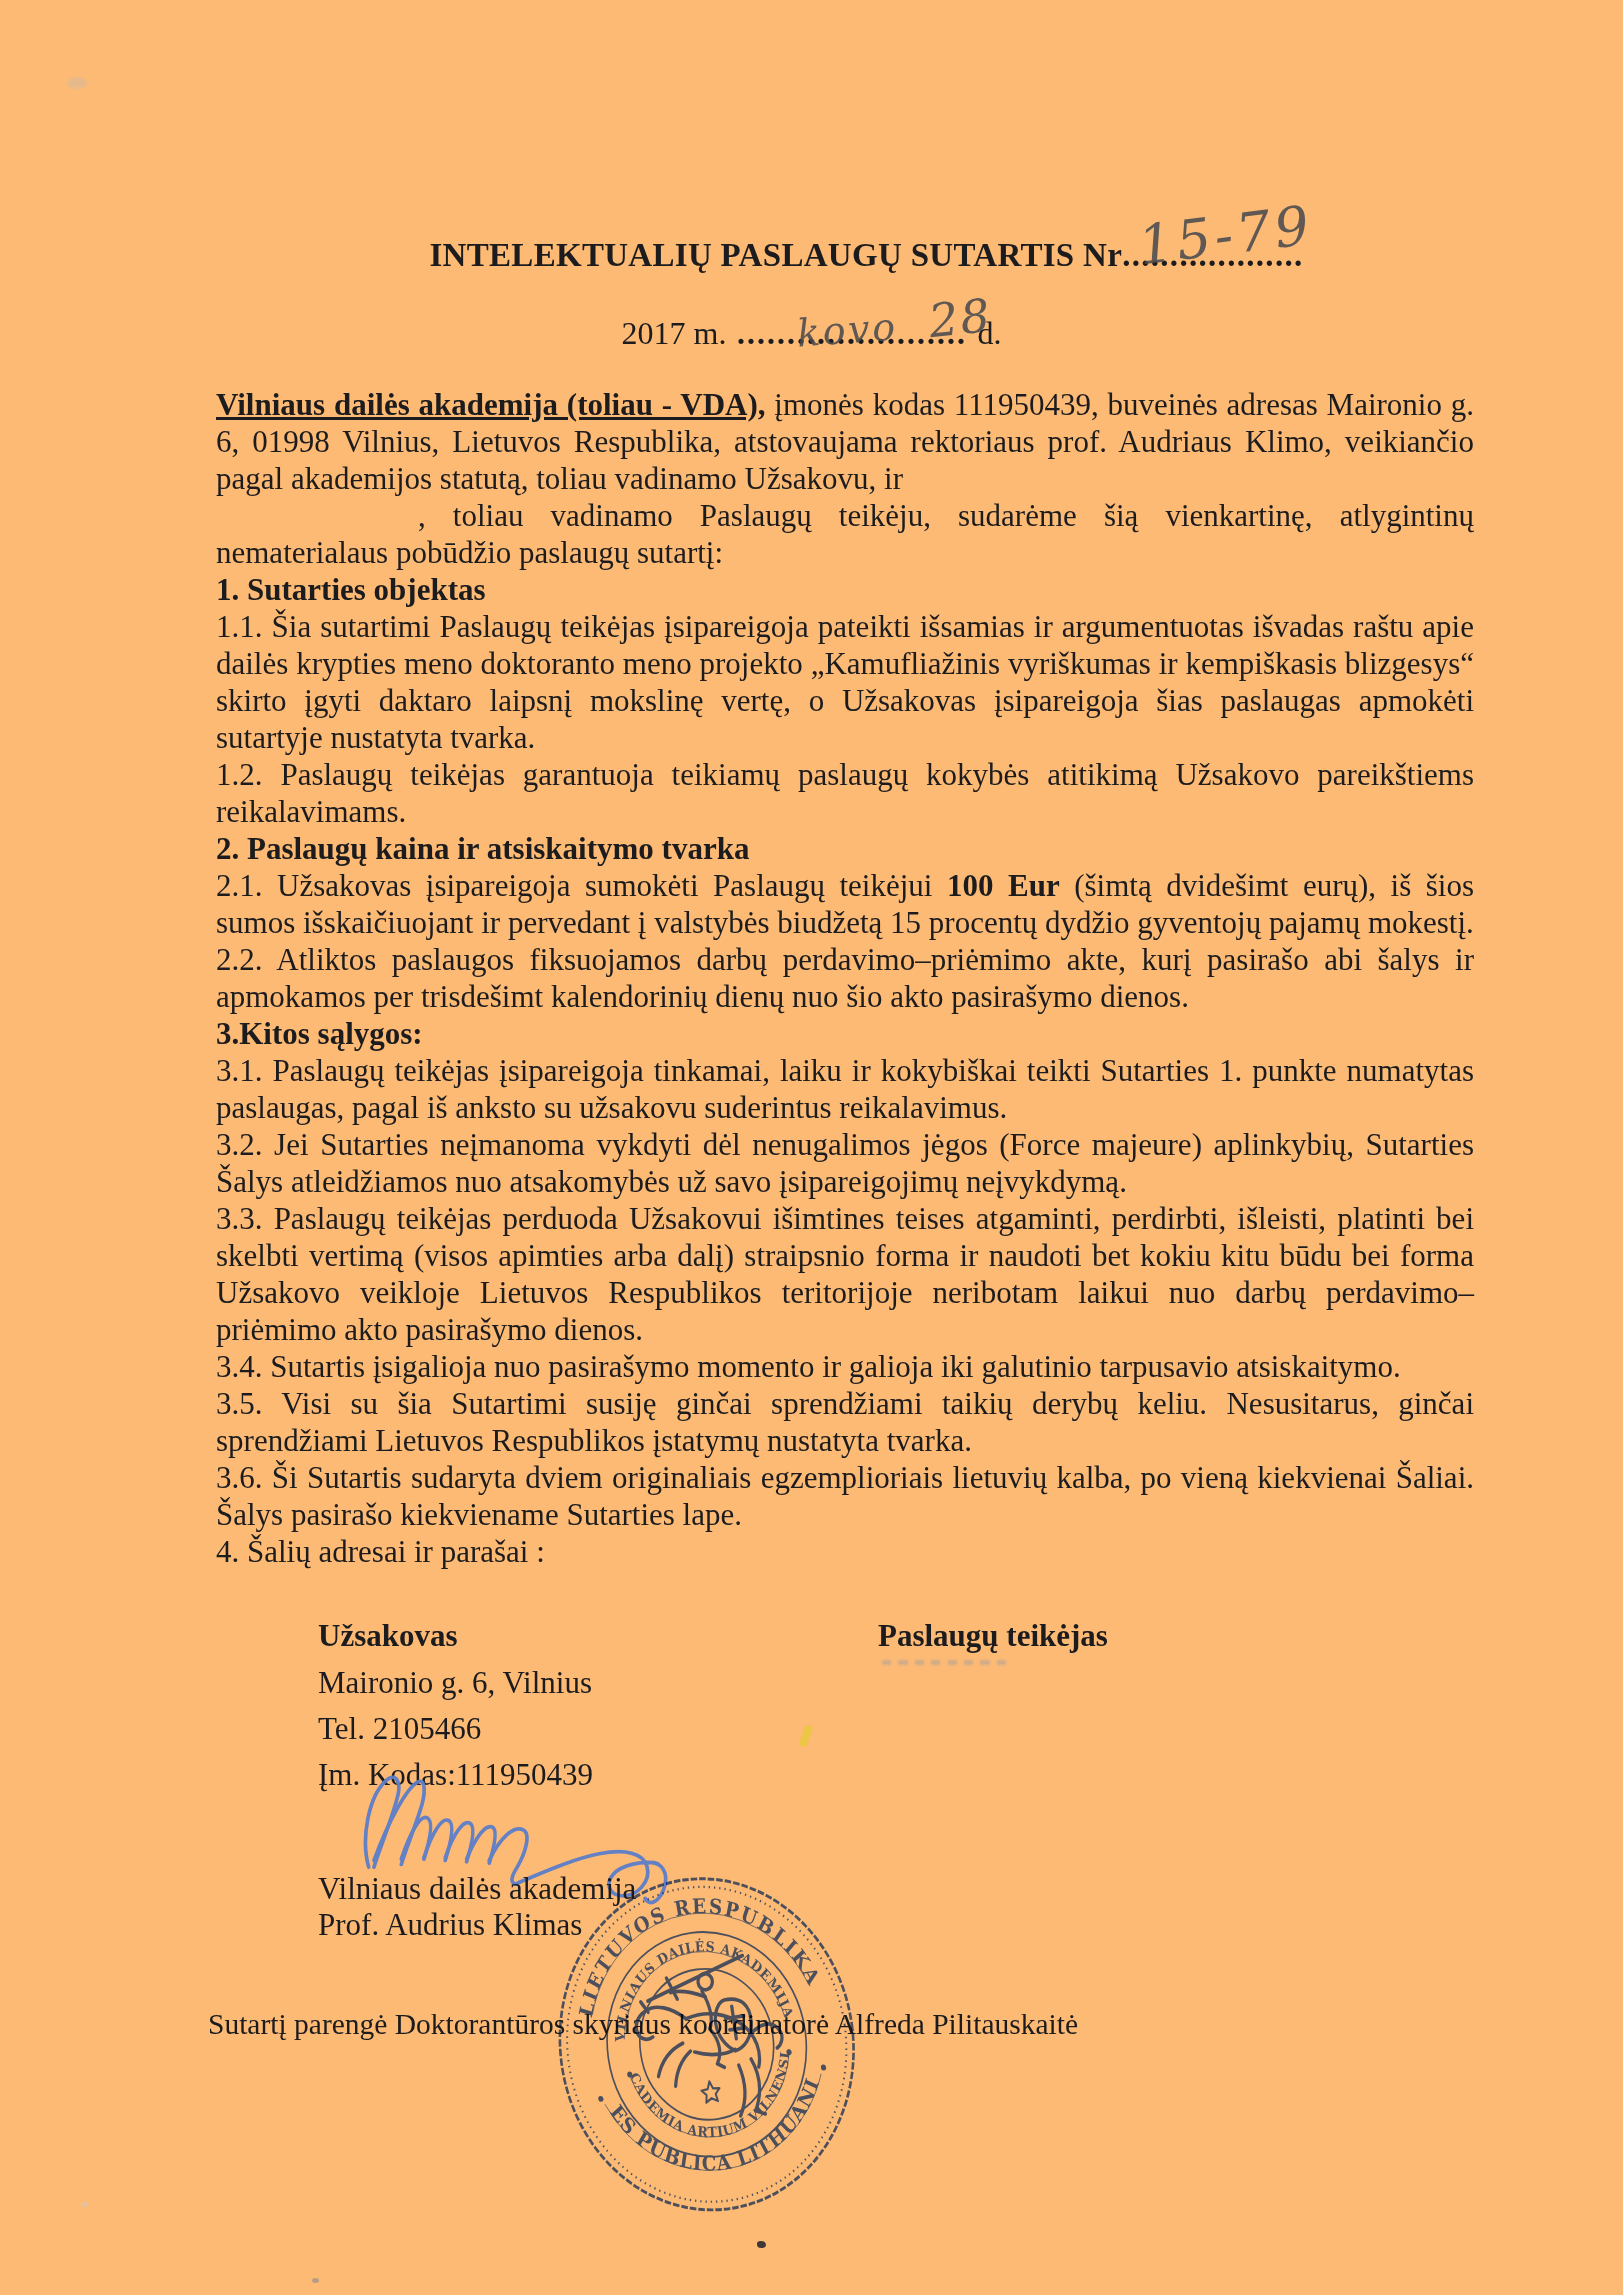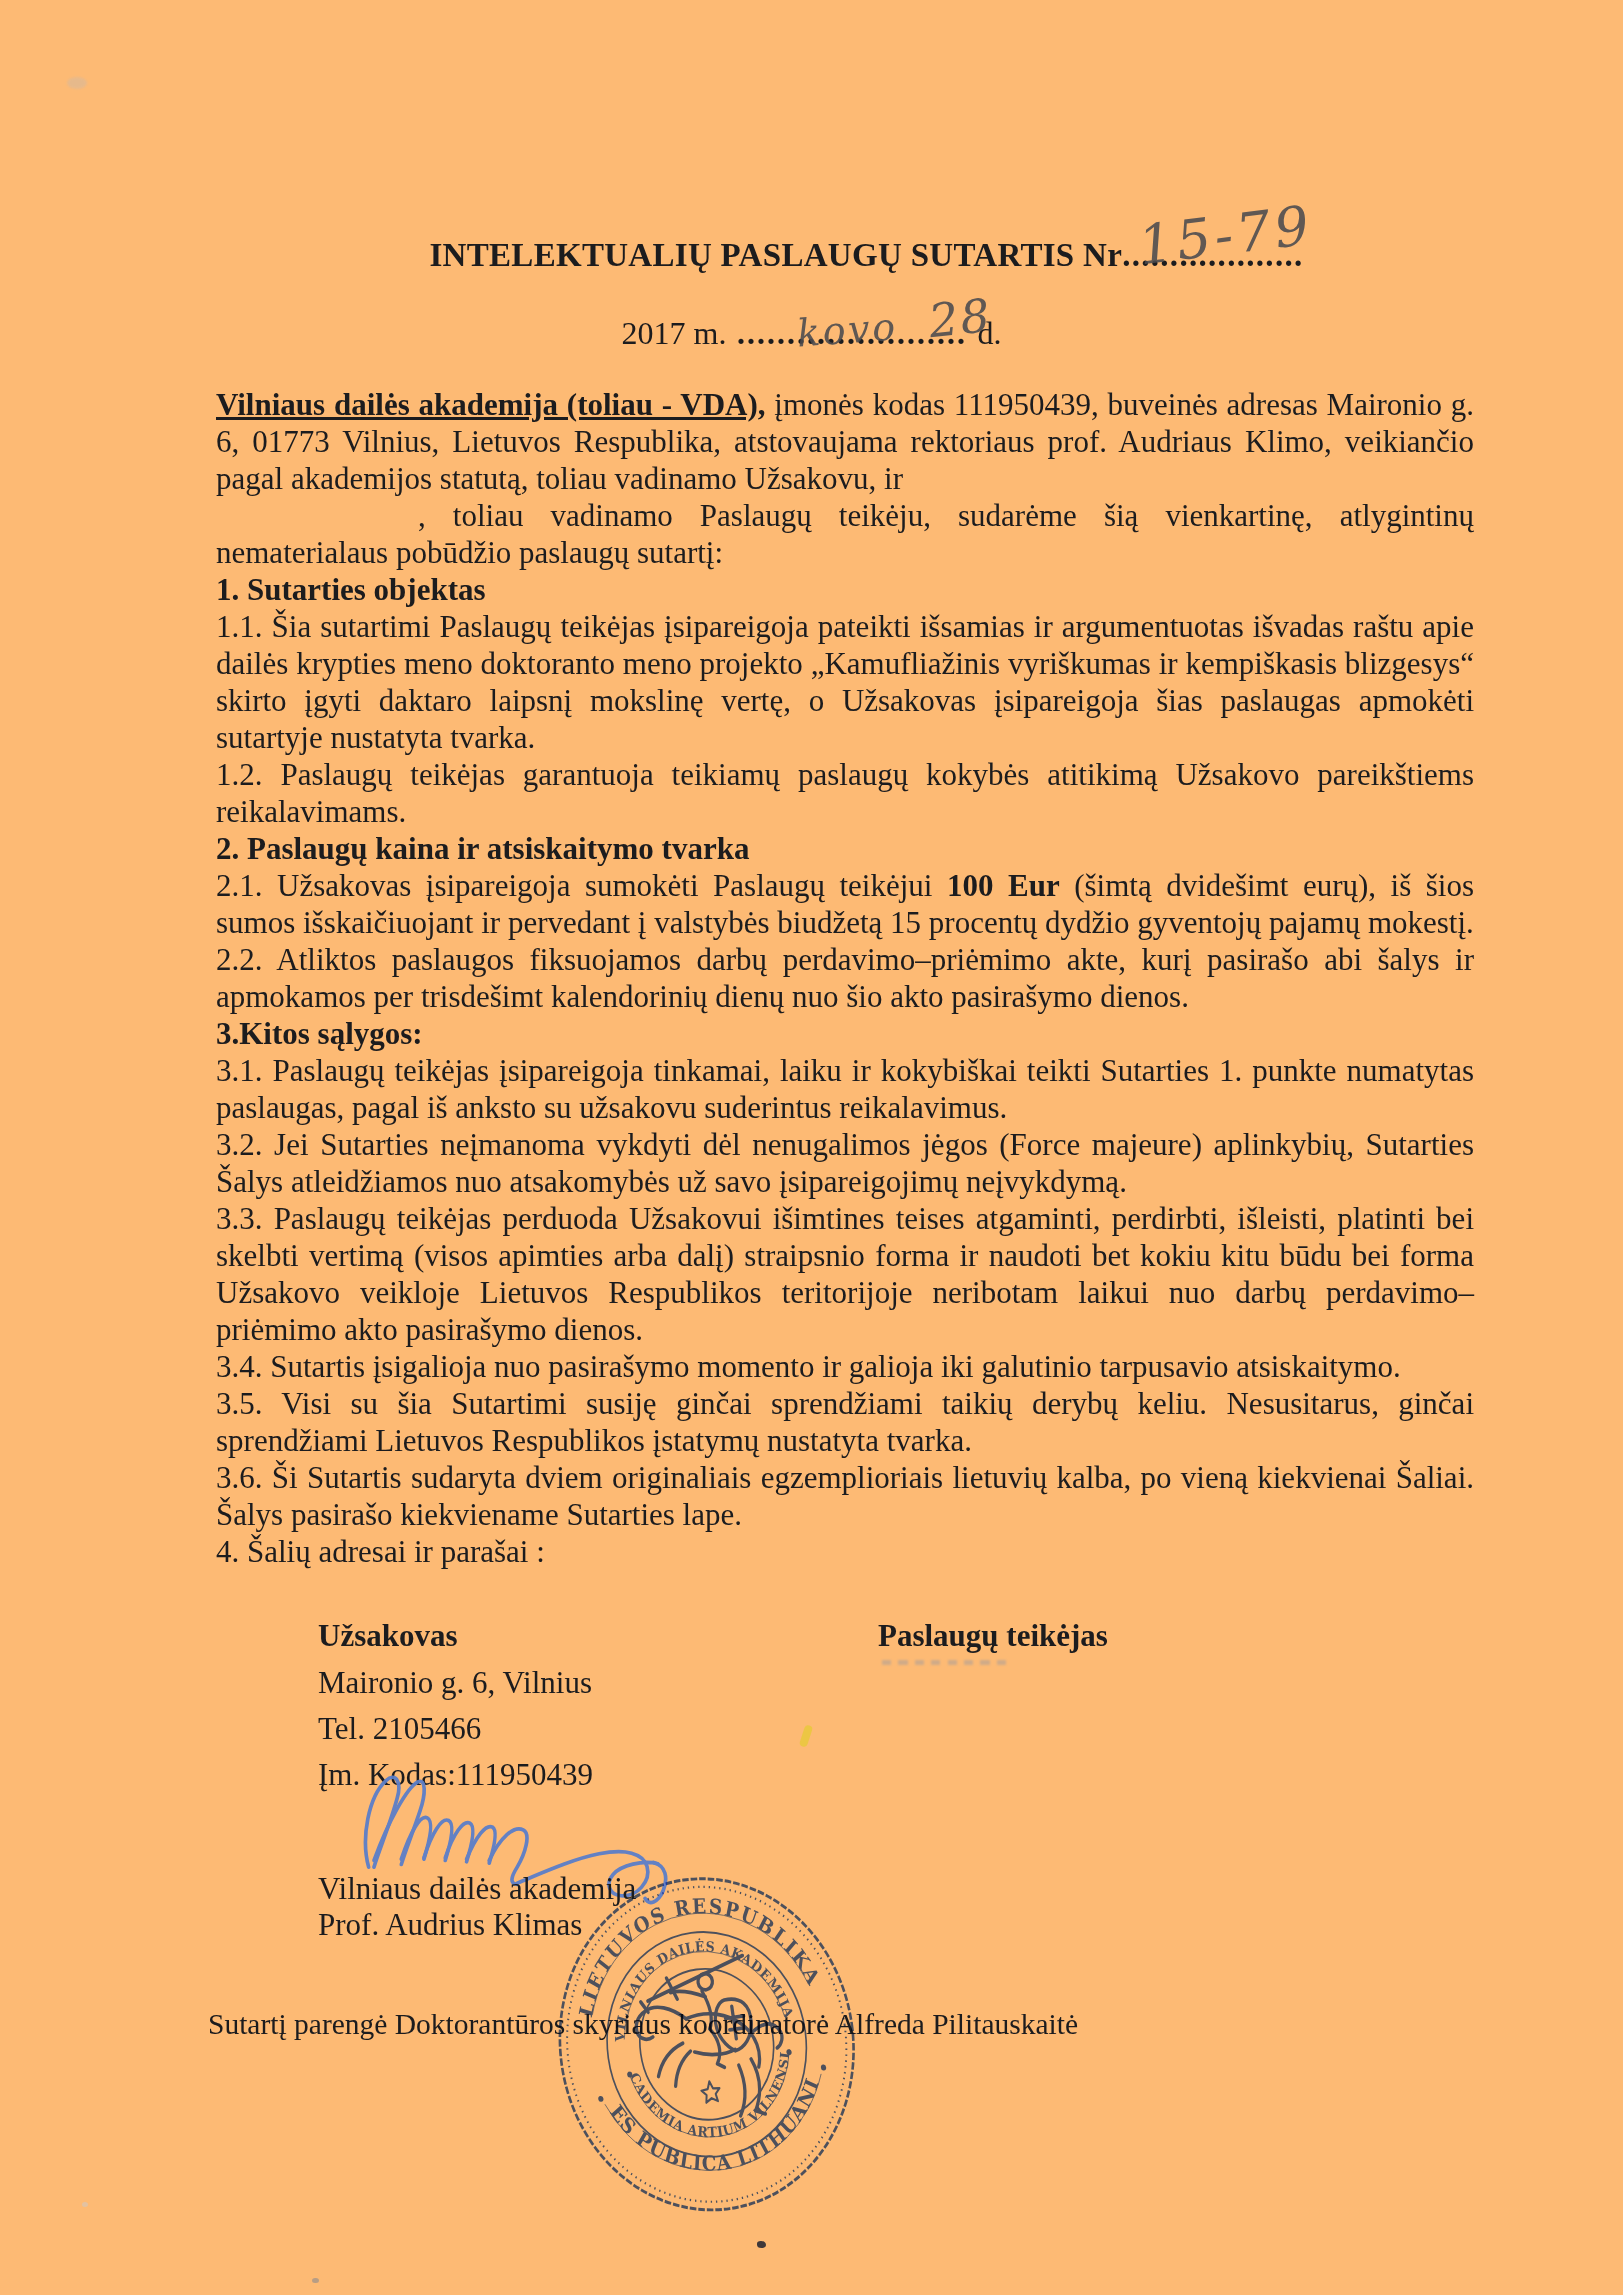--- a/index.html
+++ b/index.html
@@ -67,21 +67,21 @@
   </div>
   <div class="hand" id="hand-number" style="color: rgb(75, 75, 79);">15-79</div>
 
   <div class="date-row">
     <span>2017 m.</span><span class="dots">.......................</span><span>d.</span>
   </div>
   <div class="hand" id="hand-month" style="color: rgb(75, 75, 79);">kovo</div>
   <div class="hand" id="hand-day" style="color: rgb(75, 75, 79);">28</div>
 
   <div class="body-text" id="contract-body">
-      <p><span style="font-weight: bold; text-decoration: underline;">Vilniaus dailės akademija (toliau - VDA),</span><span> įmonės kodas 111950439, buveinės adresas Maironio g. 6, 01773 Vilnius, Lietuvos Respublika, atstovaujama rektoriaus prof. Audriaus Klimo, veikiančio pagal akademijos statutą, toliau vadinamo Užsakovu, ir</span></p>
+      <p><span style="font-weight: bold; text-decoration: underline;">Vilniaus dailės akademija (toliau - VDA),</span><span> įmonės kodas 111950439, buveinės adresas Maironio g. 6, 01998 Vilnius, Lietuvos Respublika, atstovaujama rektoriaus prof. Audriaus Klimo, veikiančio pagal akademijos statutą, toliau vadinamo Užsakovu, ir</span></p>
       <p style="text-indent: 202px;"><span>, toliau vadinamo Paslaugų teikėju, sudarėme šią vienkartinę, atlygintinų nematerialaus pobūdžio paslaugų sutartį:</span></p>
       <p><span style="font-weight: bold;">1. Sutarties objektas</span></p>
       <p><span>1.1. Šia sutartimi Paslaugų teikėjas įsipareigoja pateikti išsamias ir argumentuotas išvadas raštu apie dailės krypties meno doktoranto meno projekto „Kamufliažinis vyriškumas ir kempiškasis blizgesys“ skirto įgyti daktaro laipsnį mokslinę vertę, o Užsakovas įsipareigoja šias paslaugas apmokėti sutartyje nustatyta tvarka.</span></p>
       <p><span>1.2. Paslaugų teikėjas garantuoja teikiamų paslaugų kokybės atitikimą Užsakovo pareikštiems reikalavimams.</span></p>
       <p><span style="font-weight: bold;">2. Paslaugų kaina ir atsiskaitymo tvarka</span></p>
       <p><span>2.1. Užsakovas įsipareigoja sumokėti Paslaugų teikėjui </span><span style="font-weight: bold;">100 Eur</span><span> (šimtą dvidešimt eurų), iš šios sumos išskaičiuojant ir pervedant į valstybės biudžetą 15 procentų dydžio gyventojų pajamų mokestį.</span></p>
       <p><span>2.2. Atliktos paslaugos fiksuojamos darbų perdavimo–priėmimo akte, kurį pasirašo abi šalys ir apmokamos per trisdešimt kalendorinių dienų nuo šio akto pasirašymo dienos.</span></p>
       <p><span style="font-weight: bold;">3.Kitos sąlygos:</span></p>
       <p><span>3.1. Paslaugų teikėjas įsipareigoja tinkamai, laiku ir kokybiškai teikti Sutarties 1. punkte numatytas paslaugas, pagal iš anksto su užsakovu suderintus reikalavimus.</span></p>
       <p><span>3.2. Jei Sutarties neįmanoma vykdyti dėl nenugalimos jėgos (Force majeure) aplinkybių, Sutarties Šalys atleidžiamos nuo atsakomybės už savo įsipareigojimų neįvykdymą.</span></p>

